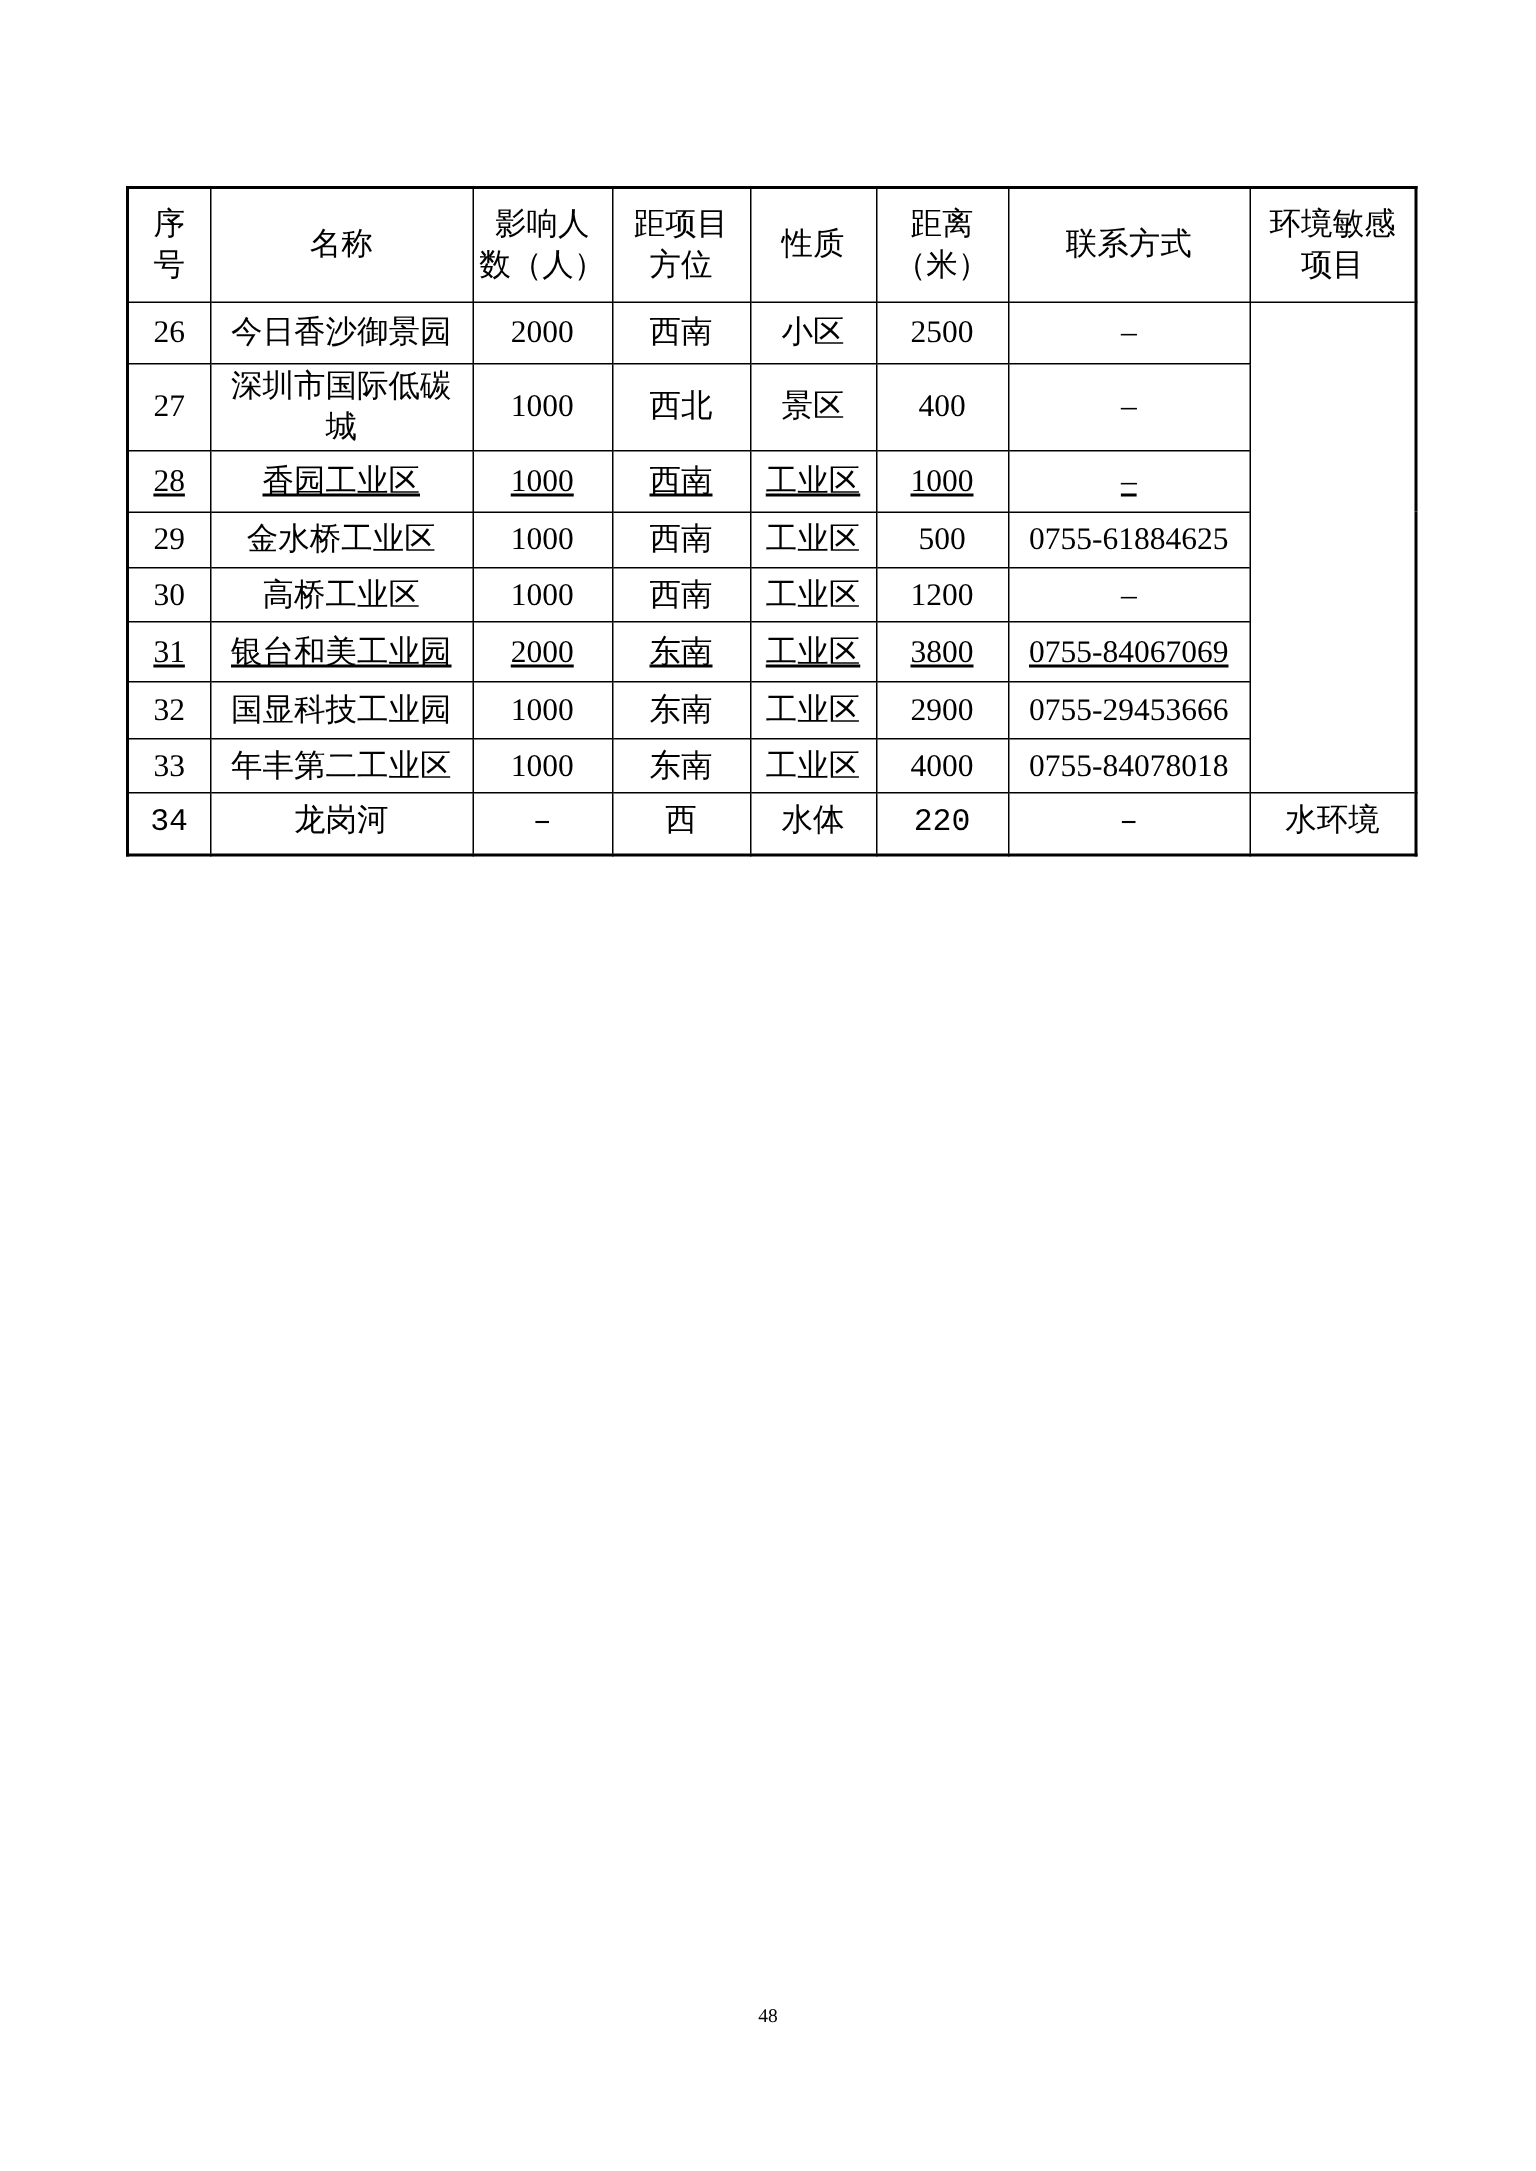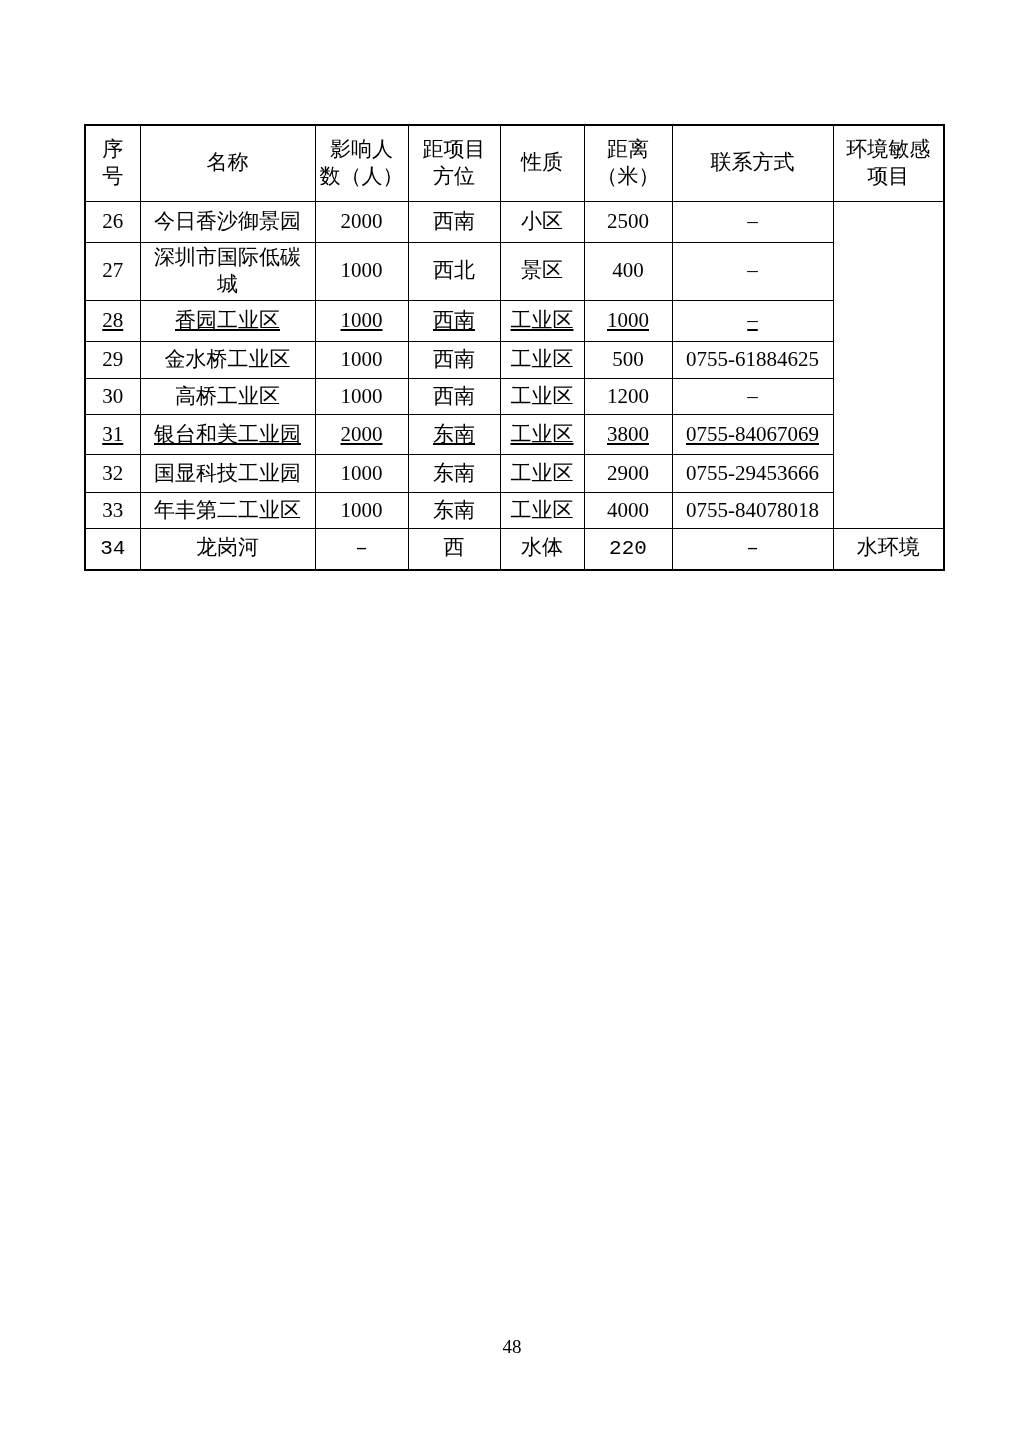--- a/index.html
+++ b/index.html
@@ -45,21 +45,21 @@
   tr.h-r31 { height: 40px; text-decoration: underline; }
   tr.h-r32 { height: 38px; }
   tr.h-r33 { height: 36px; padding-left: 37px; }
   tr.h-r34 { height: 42px; font-family: Liberation Mono, monospace; }
   .page-number {
     position: absolute;
     left: 0;
     top: 1336px;
     width: 100%;
     text-align: center;
-    font-size: 19px;
+    font-size: 13px;
   }
 </style>
 </head>
 <body>
 
 <div class="page">
 
   <table class="doc-table">
     <colgroup>
       <col style="width:55px">

